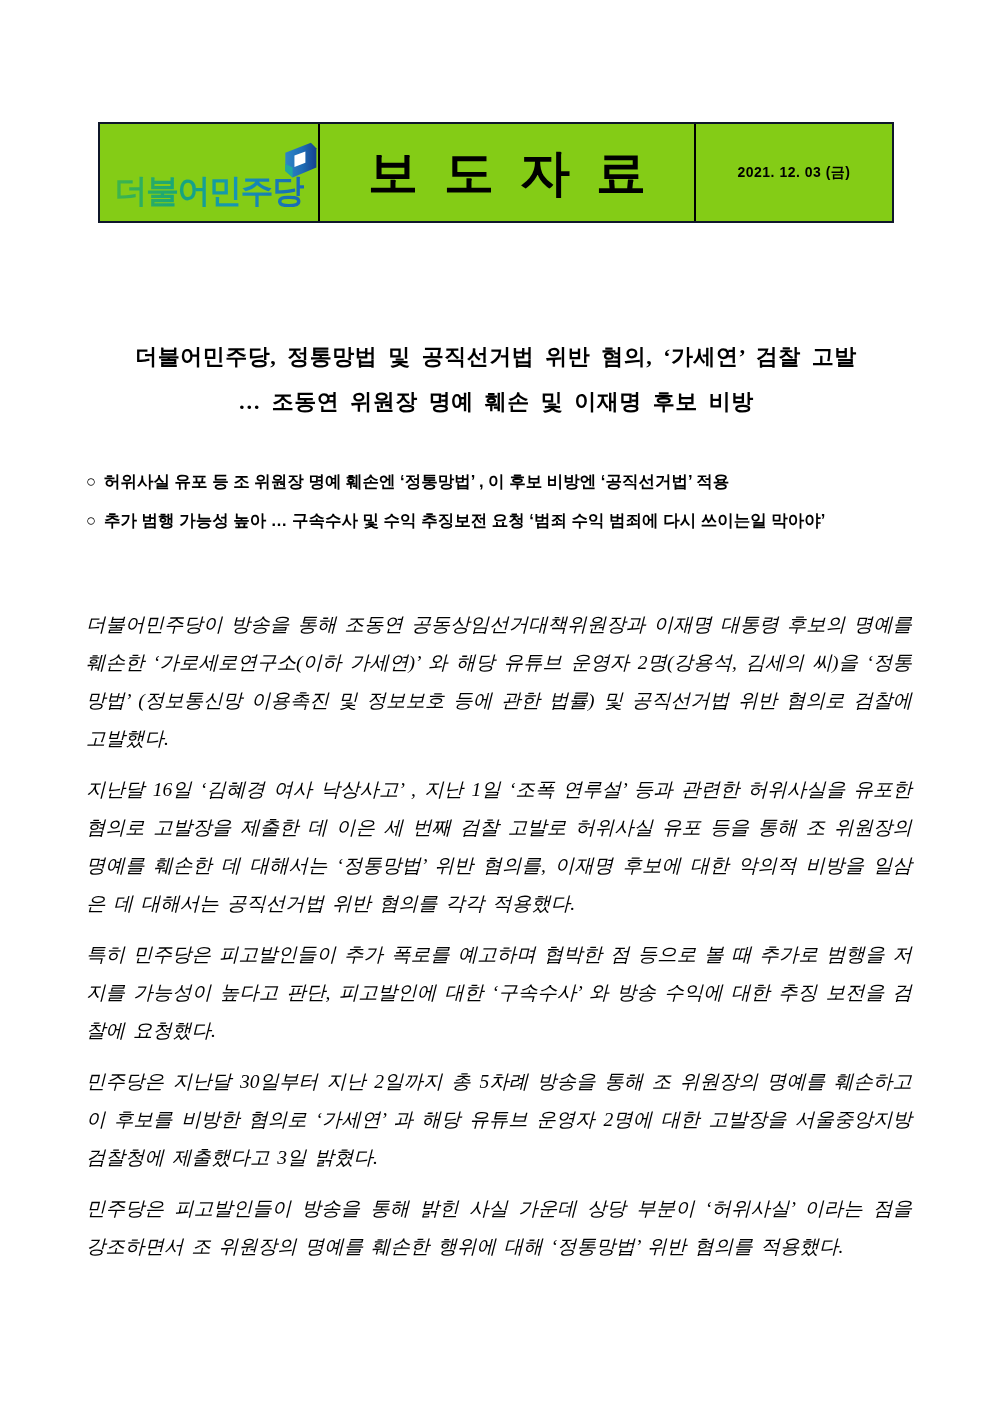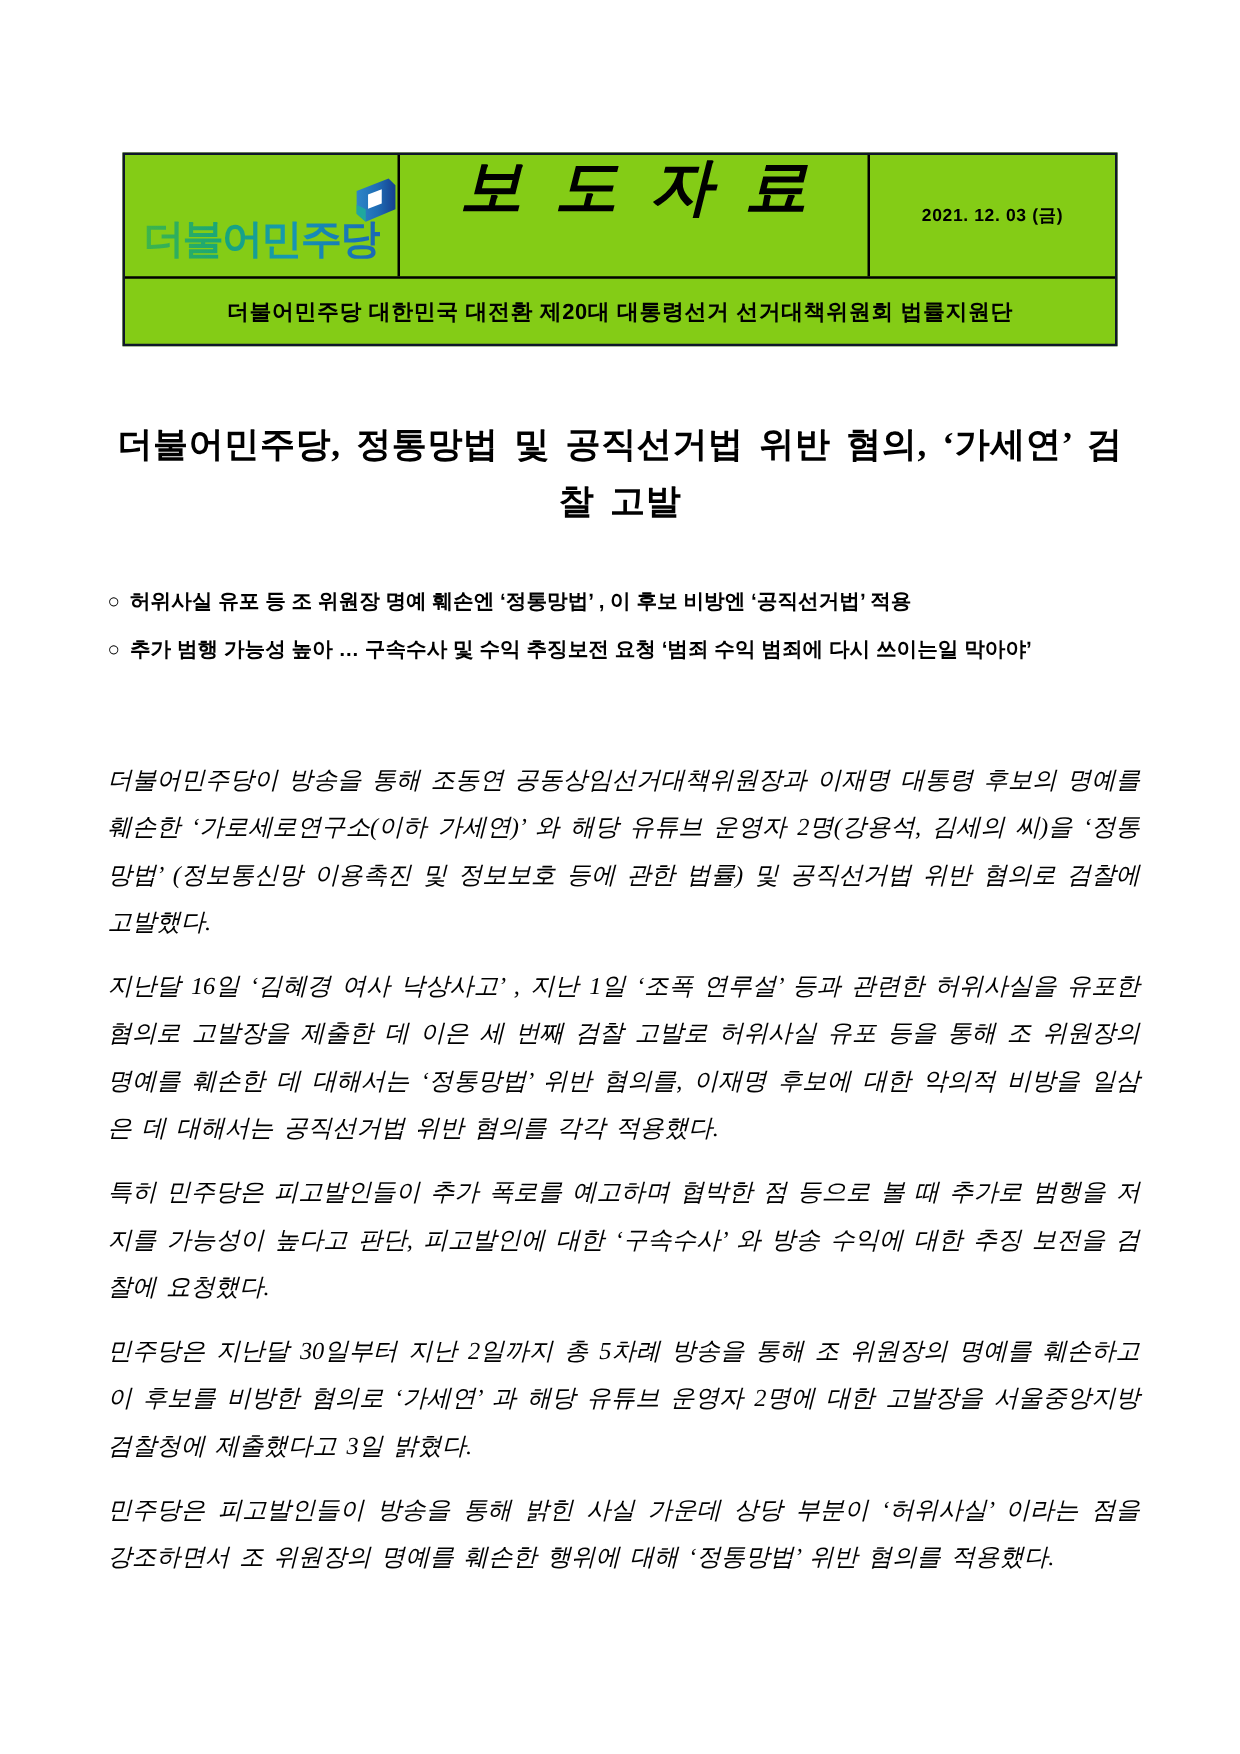--- a/index.html
+++ b/index.html
@@ -52,30 +52,29 @@
   }
   .flag {
     position: absolute;
     top: -34px;
     right: -16px;
     width: 42px;
     height: 42px;
   }
   .doctype-cell {
     display: flex;
-    align-items: flex-start;
+    align-items: center;
     justify-content: center;
     font-family: "Liberation Sans", sans-serif;
     font-weight: 900;
     font-size: 50px;
     letter-spacing: 26px;
     padding-left: 26px; 
     box-sizing: border-box;
     line-height: 1;
-    font-style: italic;
   }
   .date-cell {
     border-left: 2px solid #000;
     display: flex;
     align-items: center;
     justify-content: center;
     font-family: "Liberation Sans", sans-serif;
     font-weight: 700;
     font-size: 14px;
     letter-spacing: 0.5px;
@@ -92,21 +91,21 @@
     letter-spacing: 0.5px;
   }
   
   .headline {
     position: absolute;
     left: 86px;
     top: 334px;
     width: 820px;
     text-align: center;
     font-weight: 700;
-    font-size: 28px;
+    font-size: 22px;
     line-height: 45px;
     word-spacing: 5px;
     letter-spacing: 0.5px;
   }
   
   .bullets {
     position: absolute;
     left: 86px;
     top: 462px;
     width: 826px;
@@ -158,27 +157,25 @@
           <span class="logo-text">더불어민주당</span>
         </div>
       </div>
       <div class="doctype-cell">
         <span>보도자료</span>
       </div>
       <div class="date-cell">
         <span>2021. 12. 03 (금)</span>
       </div>
     </div>
-    <div class="header-org">
-      <span>더불어민주당 대한민국 대전환 제20대 대통령선거 선거대책위원회 법률지원단</span>
-    </div>
   </div>
 
   <div class="headline">
     <div>더불어민주당, 정통망법 및 공직선거법 위반 혐의, ‘가세연’ 검찰 고발</div>
+    <div>… 조동연 위원장 명예 훼손 및 이재명 후보 비방</div>
   </div>
 
   <ul class="bullets">
     <li><span class="marker">○</span><span>허위사실 유포 등 조 위원장 명예 훼손엔 ‘정통망법’ , 이 후보 비방엔 ‘공직선거법’ 적용</span></li>
     <li><span class="marker">○</span><span>추가 범행 가능성 높아 … 구속수사 및 수익 추징보전 요청 ‘범죄 수익 범죄에 다시 쓰이는일 막아야’</span></li>
   </ul>
 
   <div class="bodytext">
     <p>더불어민주당이 방송을 통해 조동연 공동상임선거대책위원장과 이재명 대통령 후보의 명예를 훼손한 ‘가로세로연구소(이하 가세연)’ 와 해당 유튜브 운영자 2명(강용석, 김세의 씨)을 ‘정통망법’ (정보통신망 이용촉진 및 정보보호 등에 관한 법률) 및 공직선거법 위반 혐의로 검찰에 고발했다.</p>
     <p>지난달 16일 ‘김혜경 여사 낙상사고’ , 지난 1일 ‘조폭 연루설’ 등과 관련한 허위사실을 유포한 혐의로 고발장을 제출한 데 이은 세 번째 검찰 고발로 허위사실 유포 등을 통해 조 위원장의 명예를 훼손한 데 대해서는 ‘정통망법’ 위반 혐의를, 이재명 후보에 대한 악의적 비방을 일삼은 데 대해서는 공직선거법 위반 혐의를 각각 적용했다.</p>

